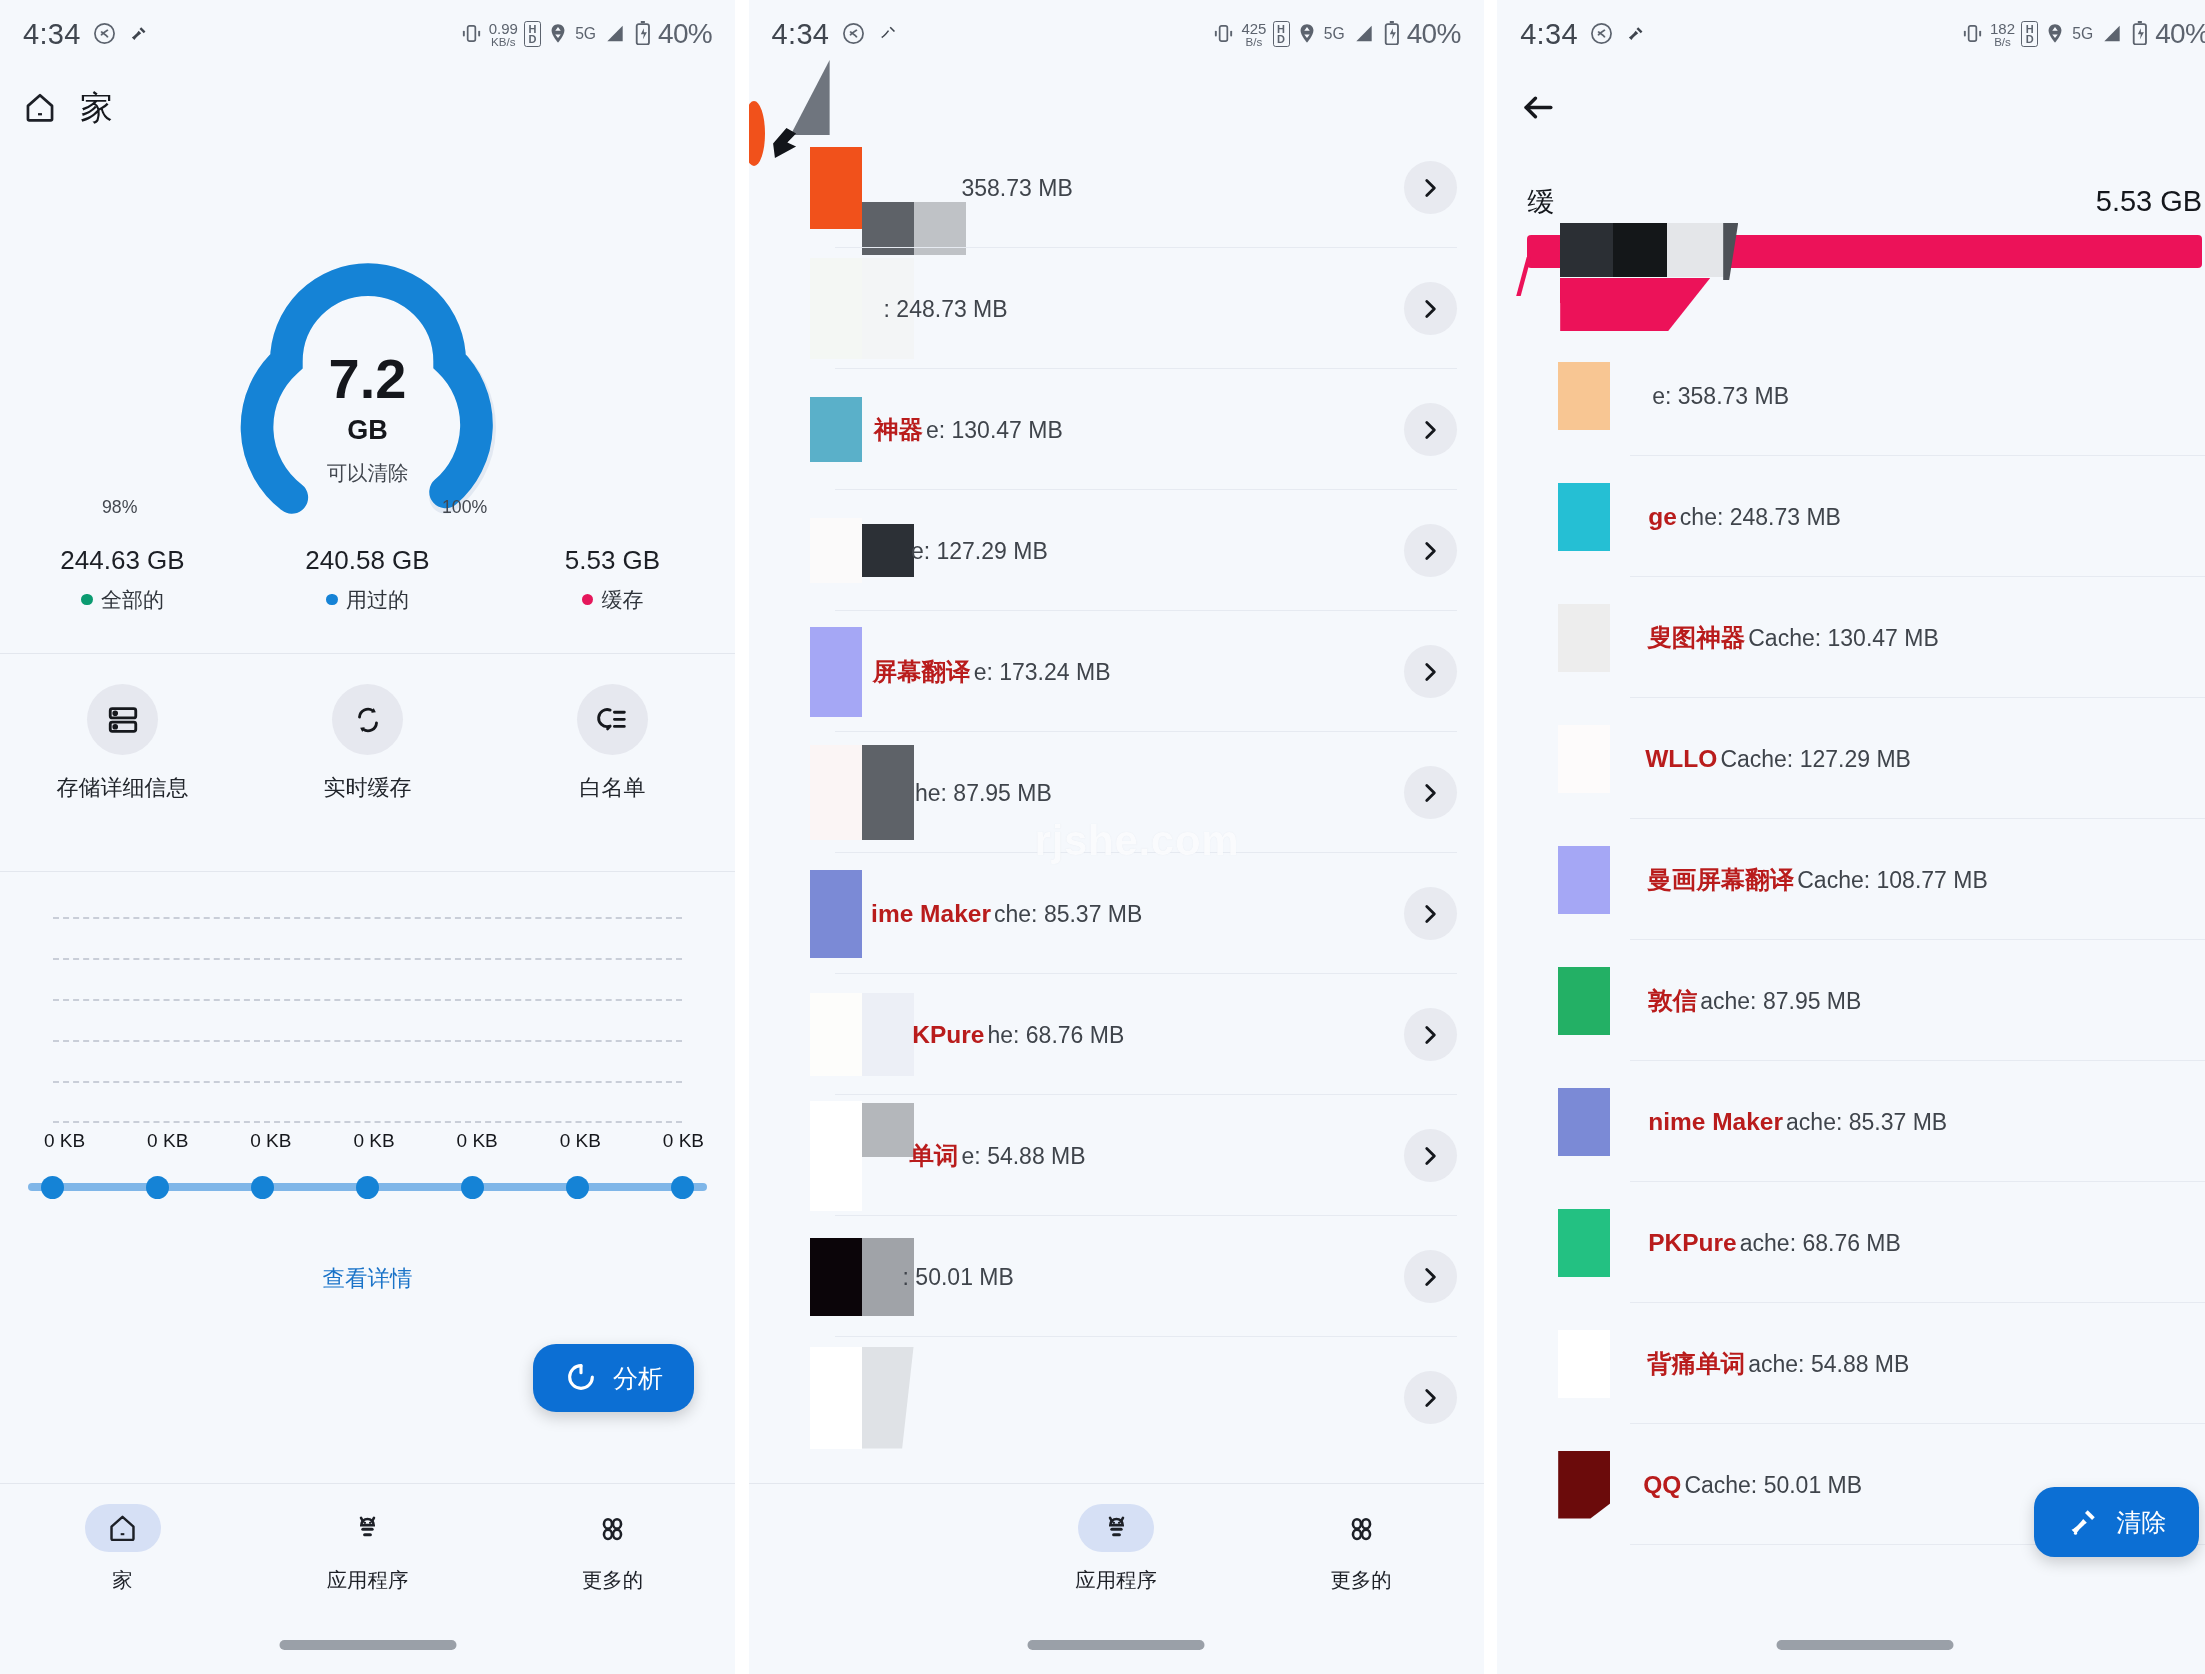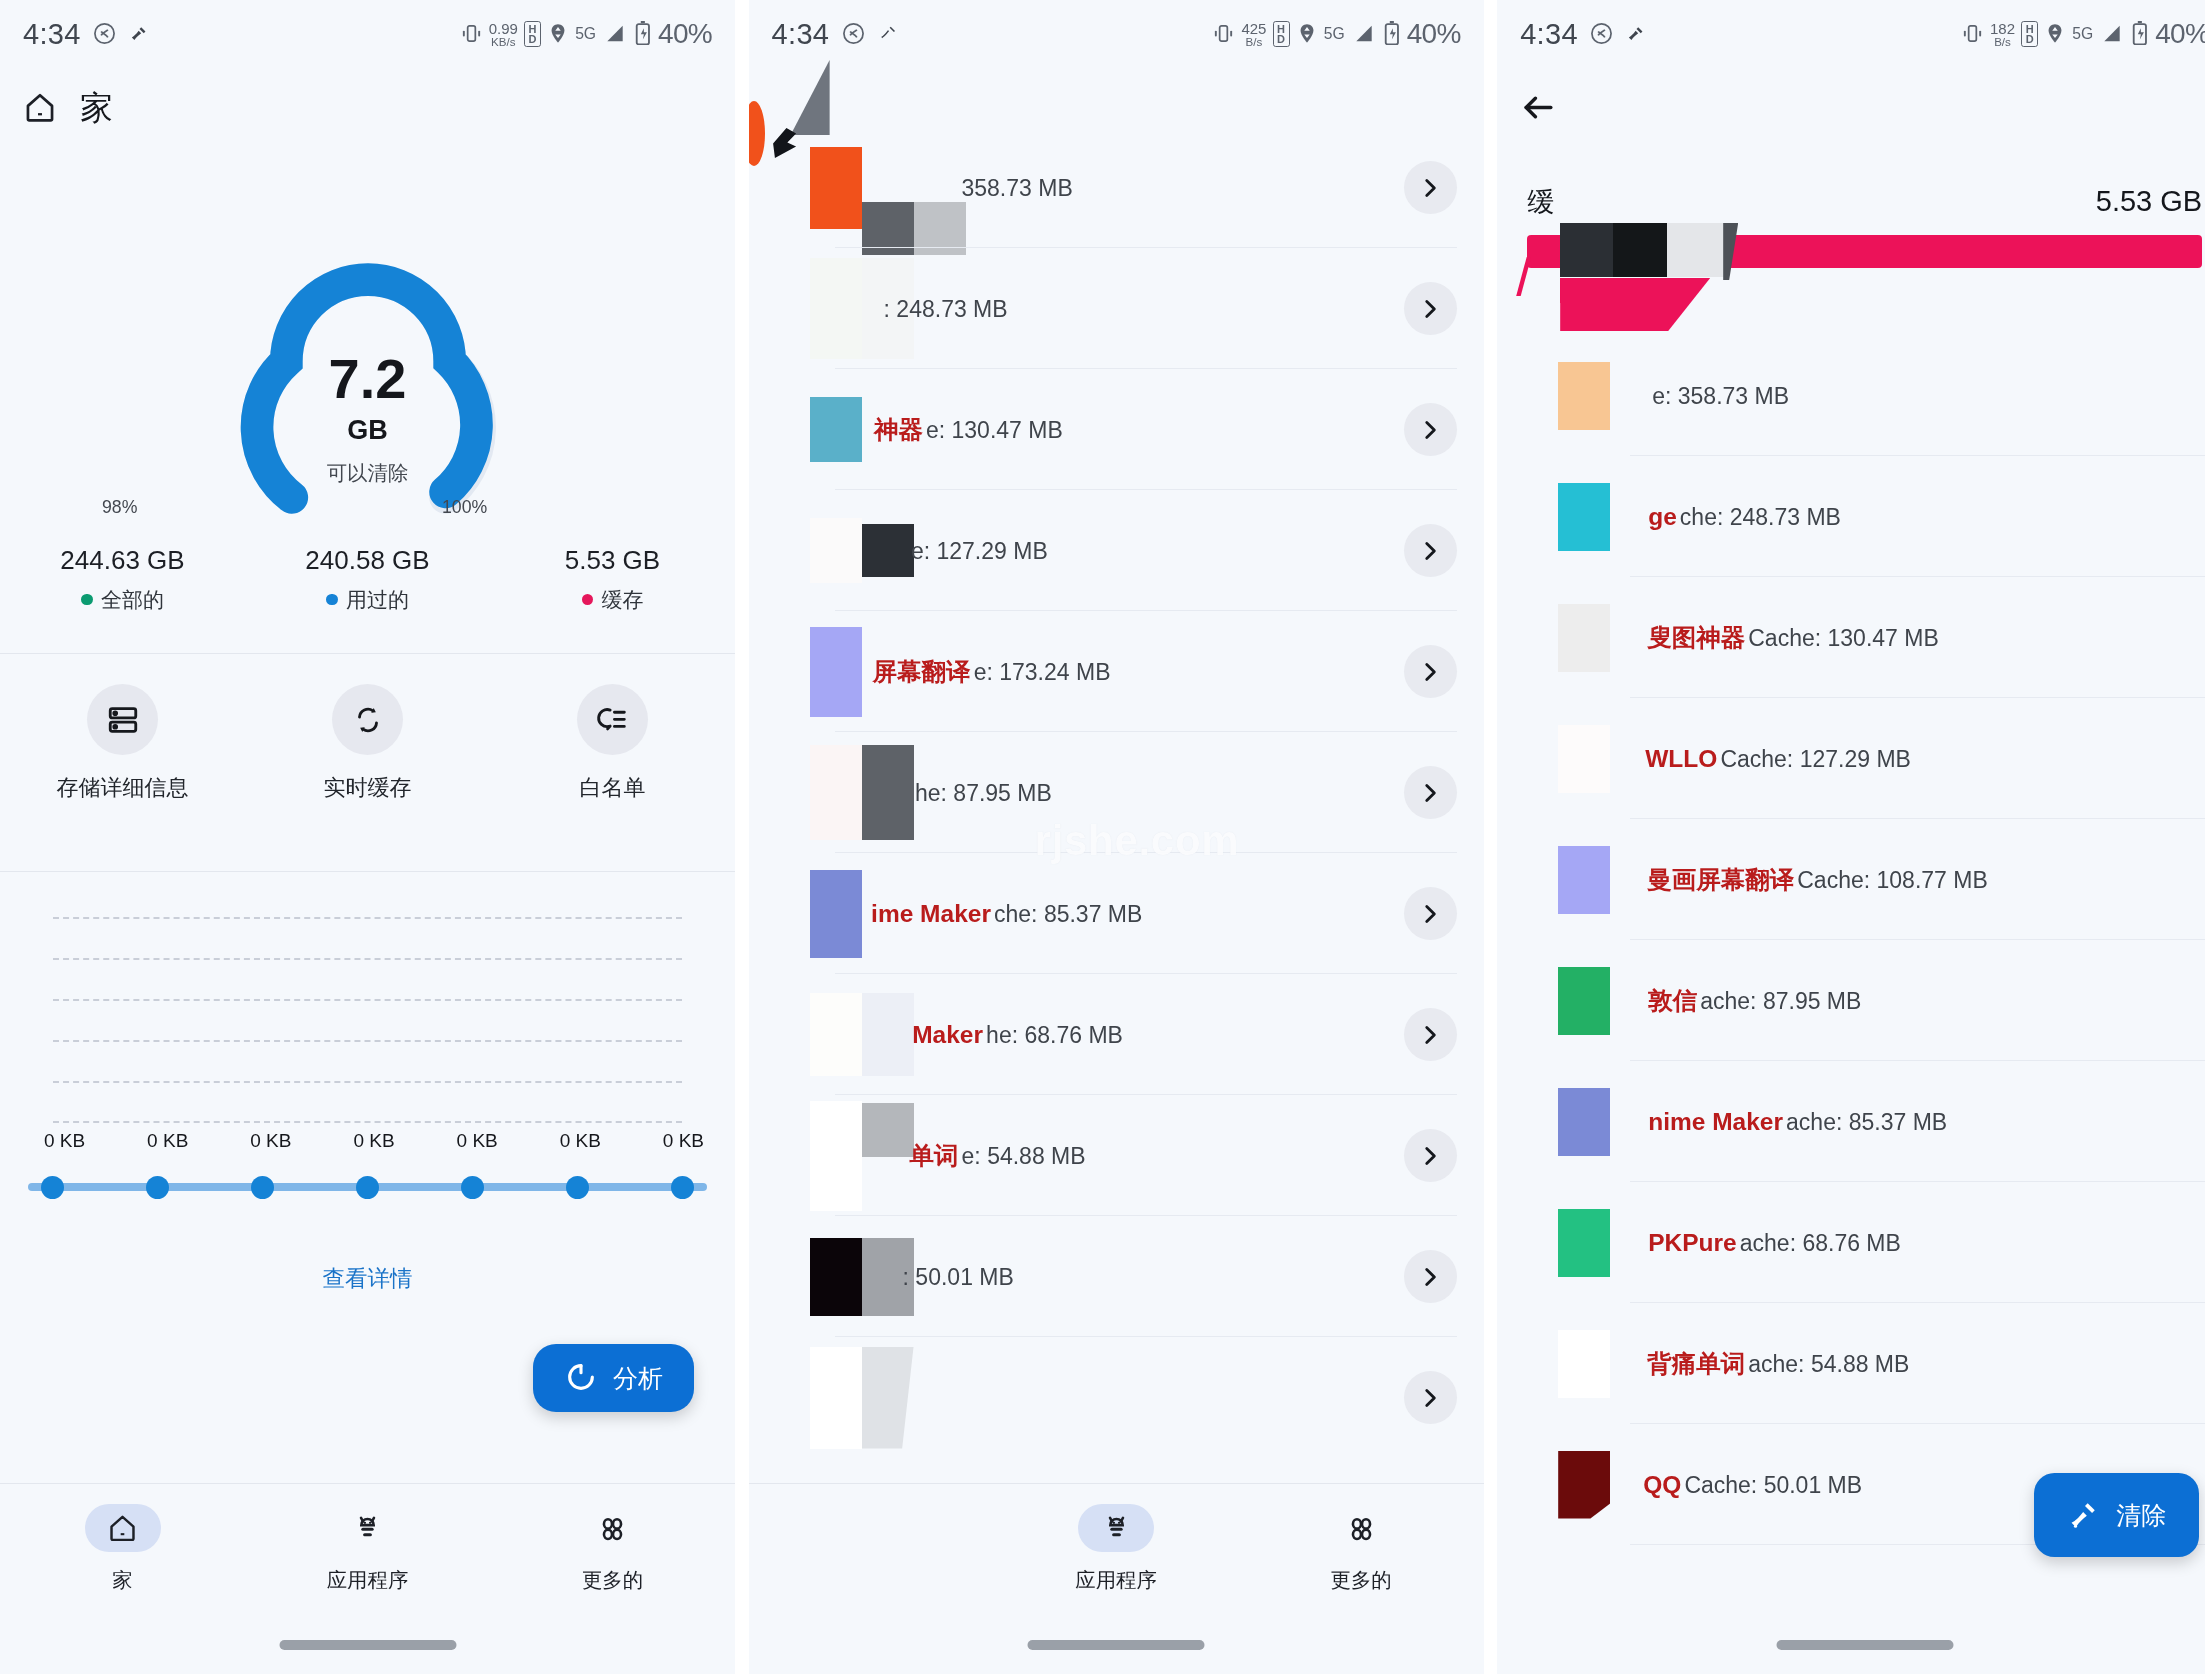--- a/index.html
+++ b/index.html
@@ -575,21 +575,21 @@
               <path d="M9 5l7 7-7 7"></path>
             </svg>
         </span>
         <span class="sep"></span>
       </div>
 
       <div class="approw">
         <span class="app-ico" style="margin-left:61px; background:#fdfdfb; width:42px; height:83px; border-radius:0;"></span>
         <span class="app-ico" style="margin-left:0; background:#eceff6; width:24.5px; height:83px; border-radius:0;"></span>
         <span class="app-txt" style="margin-left:-1.4px;">
-          <span class="app-name">Maker</span>
+          <span class="app-name">KPure</span>
           <span class="app-sub">he: 68.76 MB</span>
         </span>
         <span class="chev">
           <svg width="26" height="26" viewBox="0 0 24 24" fill="none" stroke="#15181d" stroke-width="2.6" stroke-linecap="round" stroke-linejoin="round">
               <path d="M9 5l7 7-7 7"></path>
             </svg>
         </span>
         <span class="sep"></span>
       </div>
 
@@ -843,21 +843,21 @@
         <span class="app-ico" style="margin-left:61px; background:#6b0b0b; width:41px; height:68px; border-radius:0;
                      clip-path: polygon(0 0, 100% 0, 100% 78%, 62% 100%, 0 100%);"></span>
         <span class="app-txt" style="margin-left:33px;">
           <span class="app-name">QQ</span>
           <span class="app-sub">Cache: 50.01 MB</span>
         </span>
         <span class="sep"></span>
       </div>
     </div>
 
-    <div class="fab" style="right:33px; bottom:117px; height:84px; padding:0 33px; border-radius:20.4px;">
+    <div class="fab" style="right:33px; bottom:117px; height:70px; padding:0 33px; border-radius:20.4px;">
       <span>
         <svg width="34" height="34" viewBox="0 0 24 24" fill="#fff">
           <path d="M3.2 18.2c2.4-1 5.6-4.2 8.2-7.6l2.6 2.6c-3.4 2.6-6.6 5.8-7.6 8.2z"></path>
           <path d="M14.6 4.4l5 5-1.9 1.9-5-5z"></path>
           <circle cx="6" cy="20.6" r="1.1"></circle>
         </svg>
       </span>
       <span class="fab-label">清除</span>
     </div>
 

